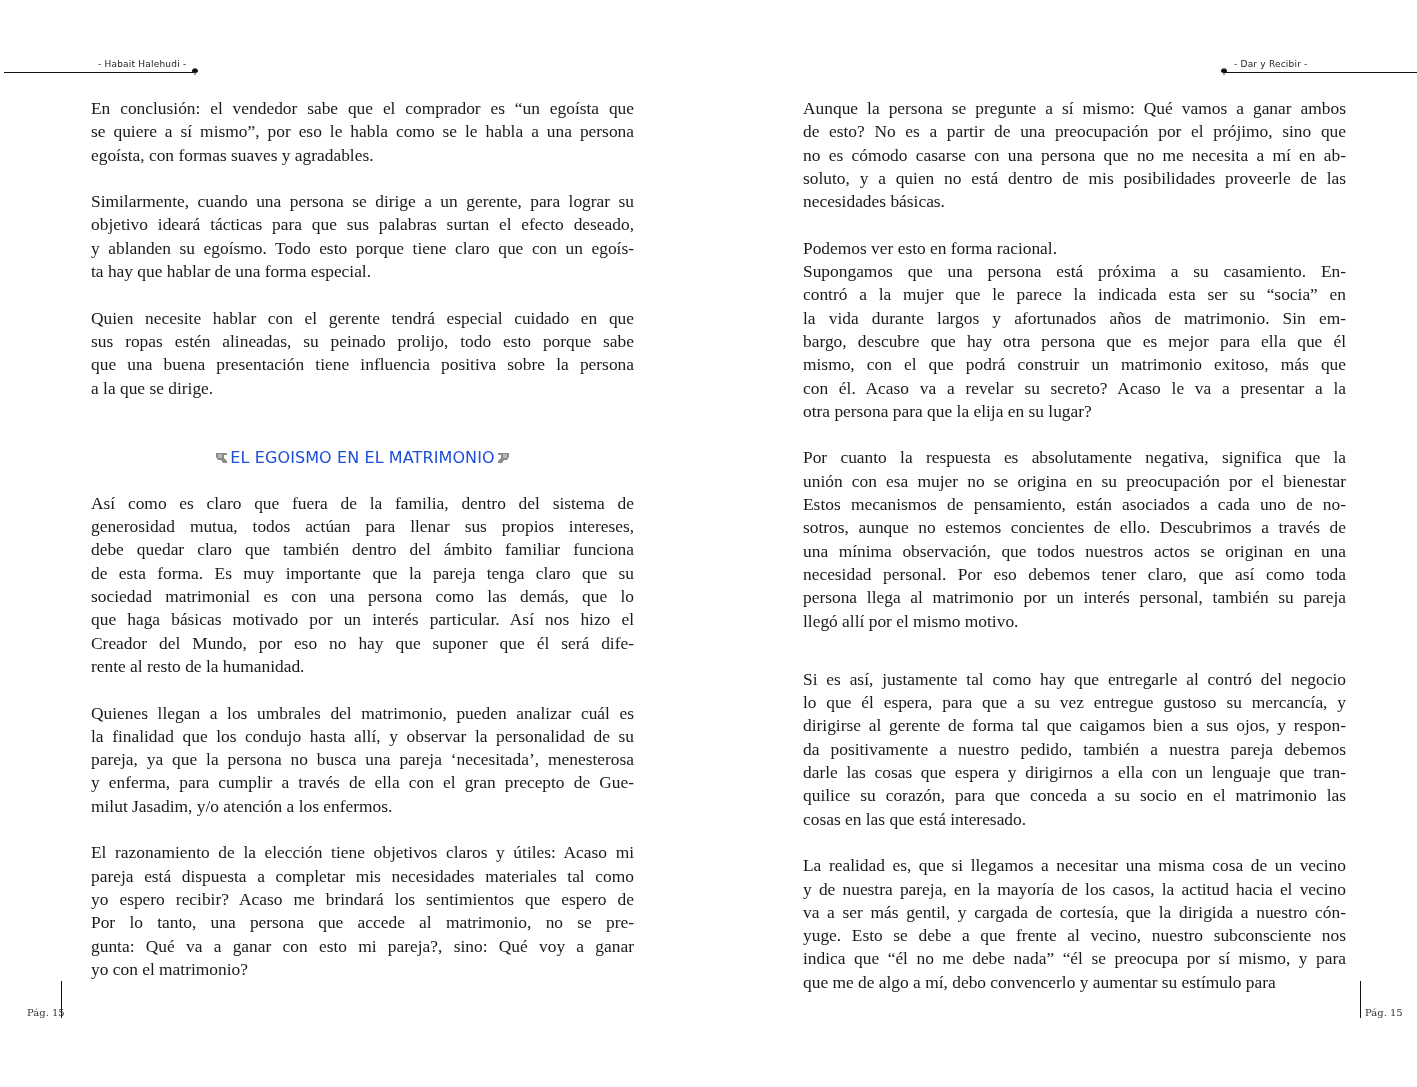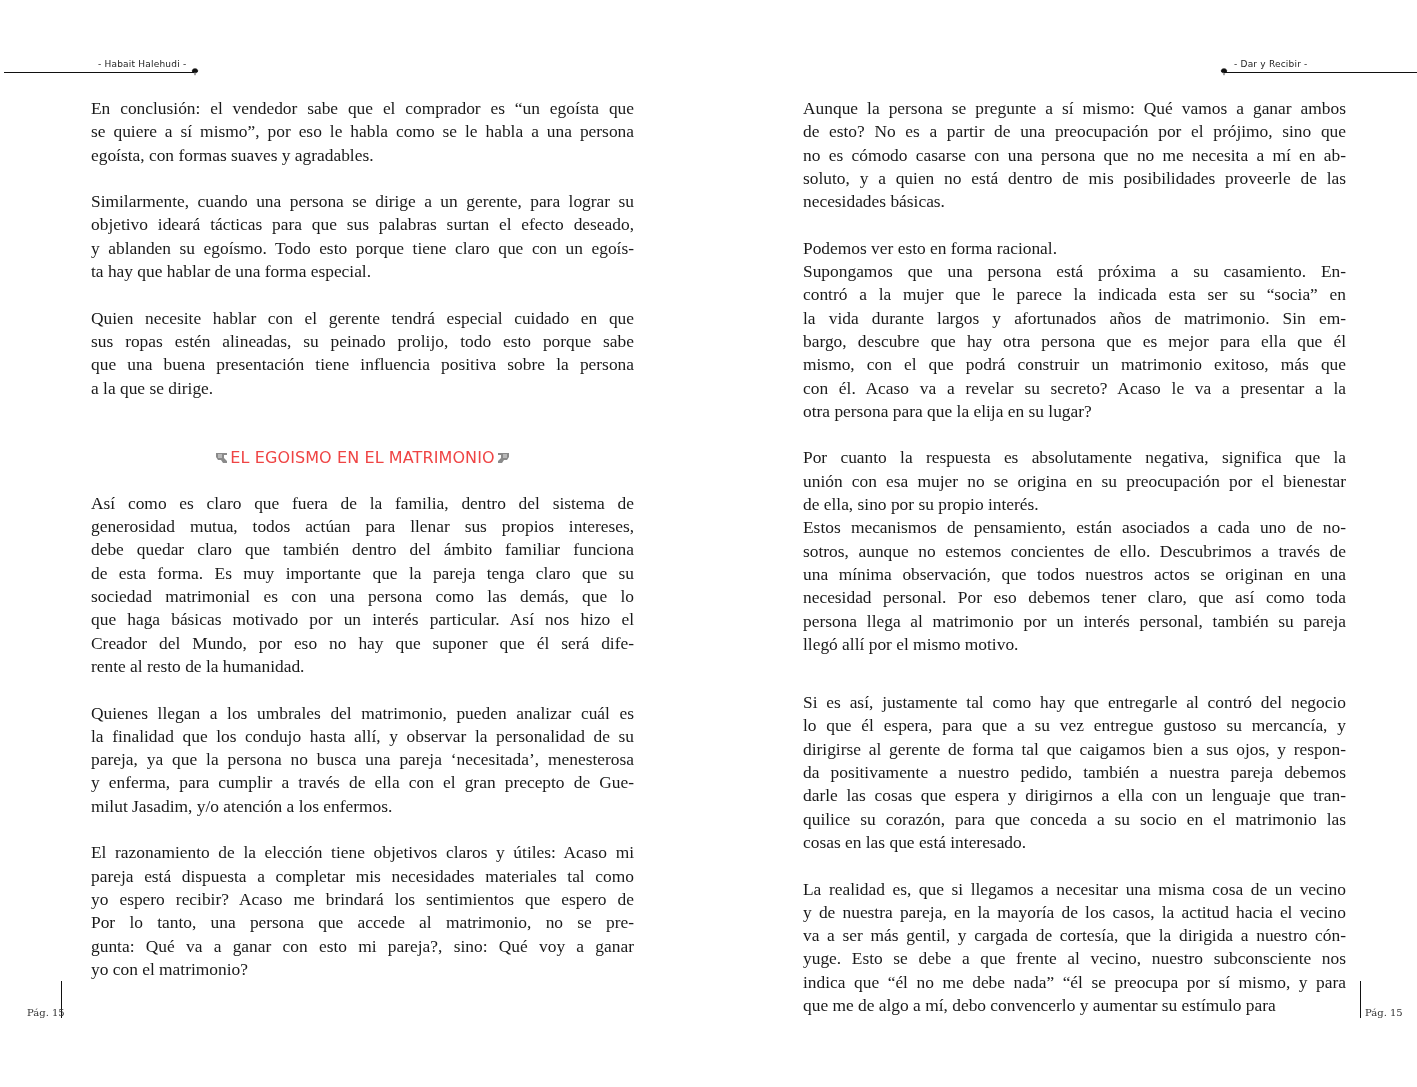--- a/index.html
+++ b/index.html
@@ -80,21 +80,21 @@
     .line.last {
       text-align-last: left;
     }
 
     .section-heading {
       margin: 46px 0 22px 0;
       text-align: center;
       font-family: "DejaVu Sans", sans-serif;
       font-size: 16px;
       letter-spacing: 0.1px;
-      color: #ef4444;
+      color: #1d4ed8;
       line-height: 24px;
     }
     .fleuron {
       display: inline-block;
       width: 13px;
       height: 12px;
       vertical-align: -1px;
       margin: 0 2px;
     }
 
@@ -220,21 +220,20 @@
           <span class="line">contró a la mujer que le parece la indicada esta ser su “socia” en</span>
           <span class="line">la vida durante largos y afortunados años de matrimonio. Sin em-</span>
           <span class="line">bargo, descubre que hay otra persona que es mejor para ella que él</span>
           <span class="line">mismo, con el que podrá construir un matrimonio exitoso, más que</span>
           <span class="line">con él. Acaso va a revelar su secreto? Acaso le va a presentar a la</span>
           <span class="line last">otra persona para que la elija en su lugar?</span>
         </p>
         <p class="paragraph tight">
           <span class="line">Por cuanto la respuesta es absolutamente negativa, significa que la</span>
           <span class="line">unión con esa mujer no se origina en su preocupación por el bienestar</span>
-          <span class="line last">de ella, sino por su propio interés.</span>
         </p>
         <p class="paragraph extra-gap">
           <span class="line">Estos mecanismos de pensamiento, están asociados a cada uno de no-</span>
           <span class="line">sotros, aunque no estemos concientes de ello. Descubrimos a través de</span>
           <span class="line">una mínima observación, que todos nuestros actos se originan en una</span>
           <span class="line">necesidad personal. Por eso debemos tener claro, que así como toda</span>
           <span class="line">persona llega al matrimonio por un interés personal, también su pareja</span>
           <span class="line last">llegó allí por el mismo motivo.</span>
         </p>
         <p class="paragraph">

